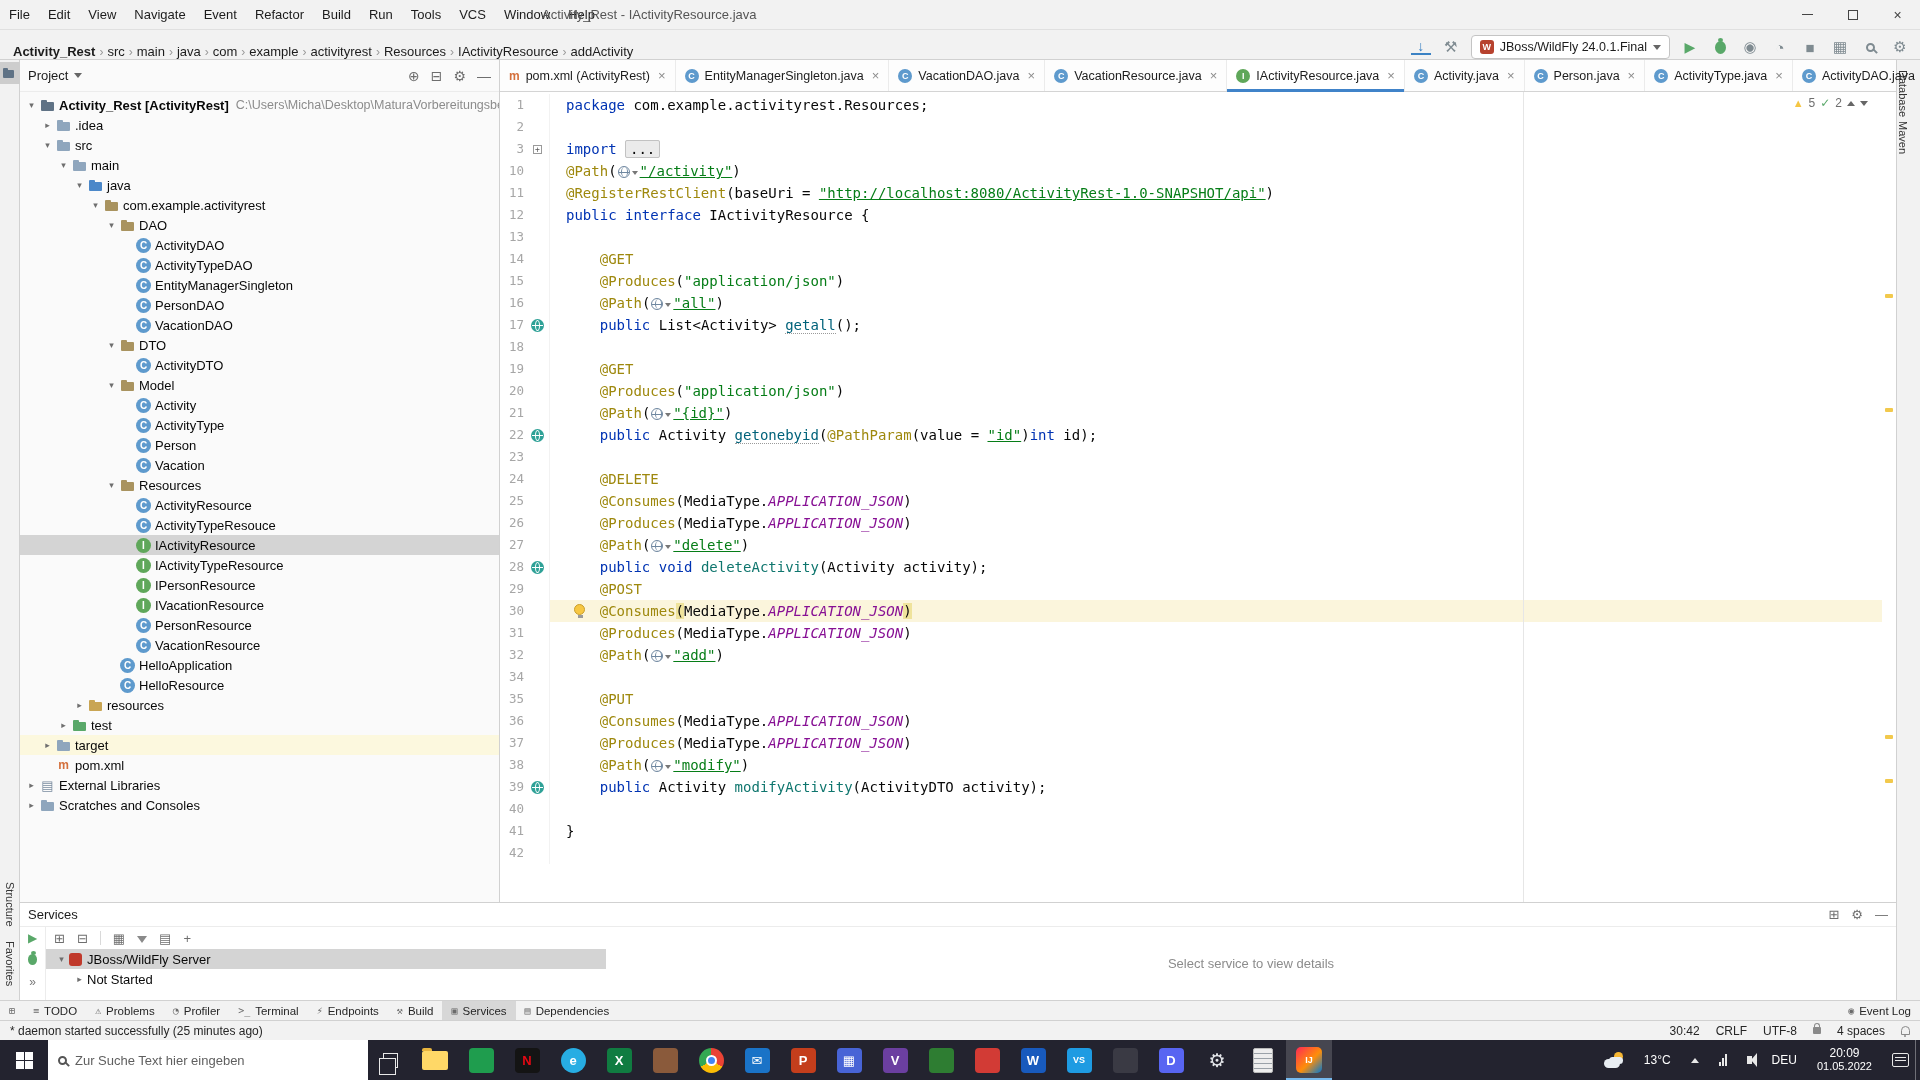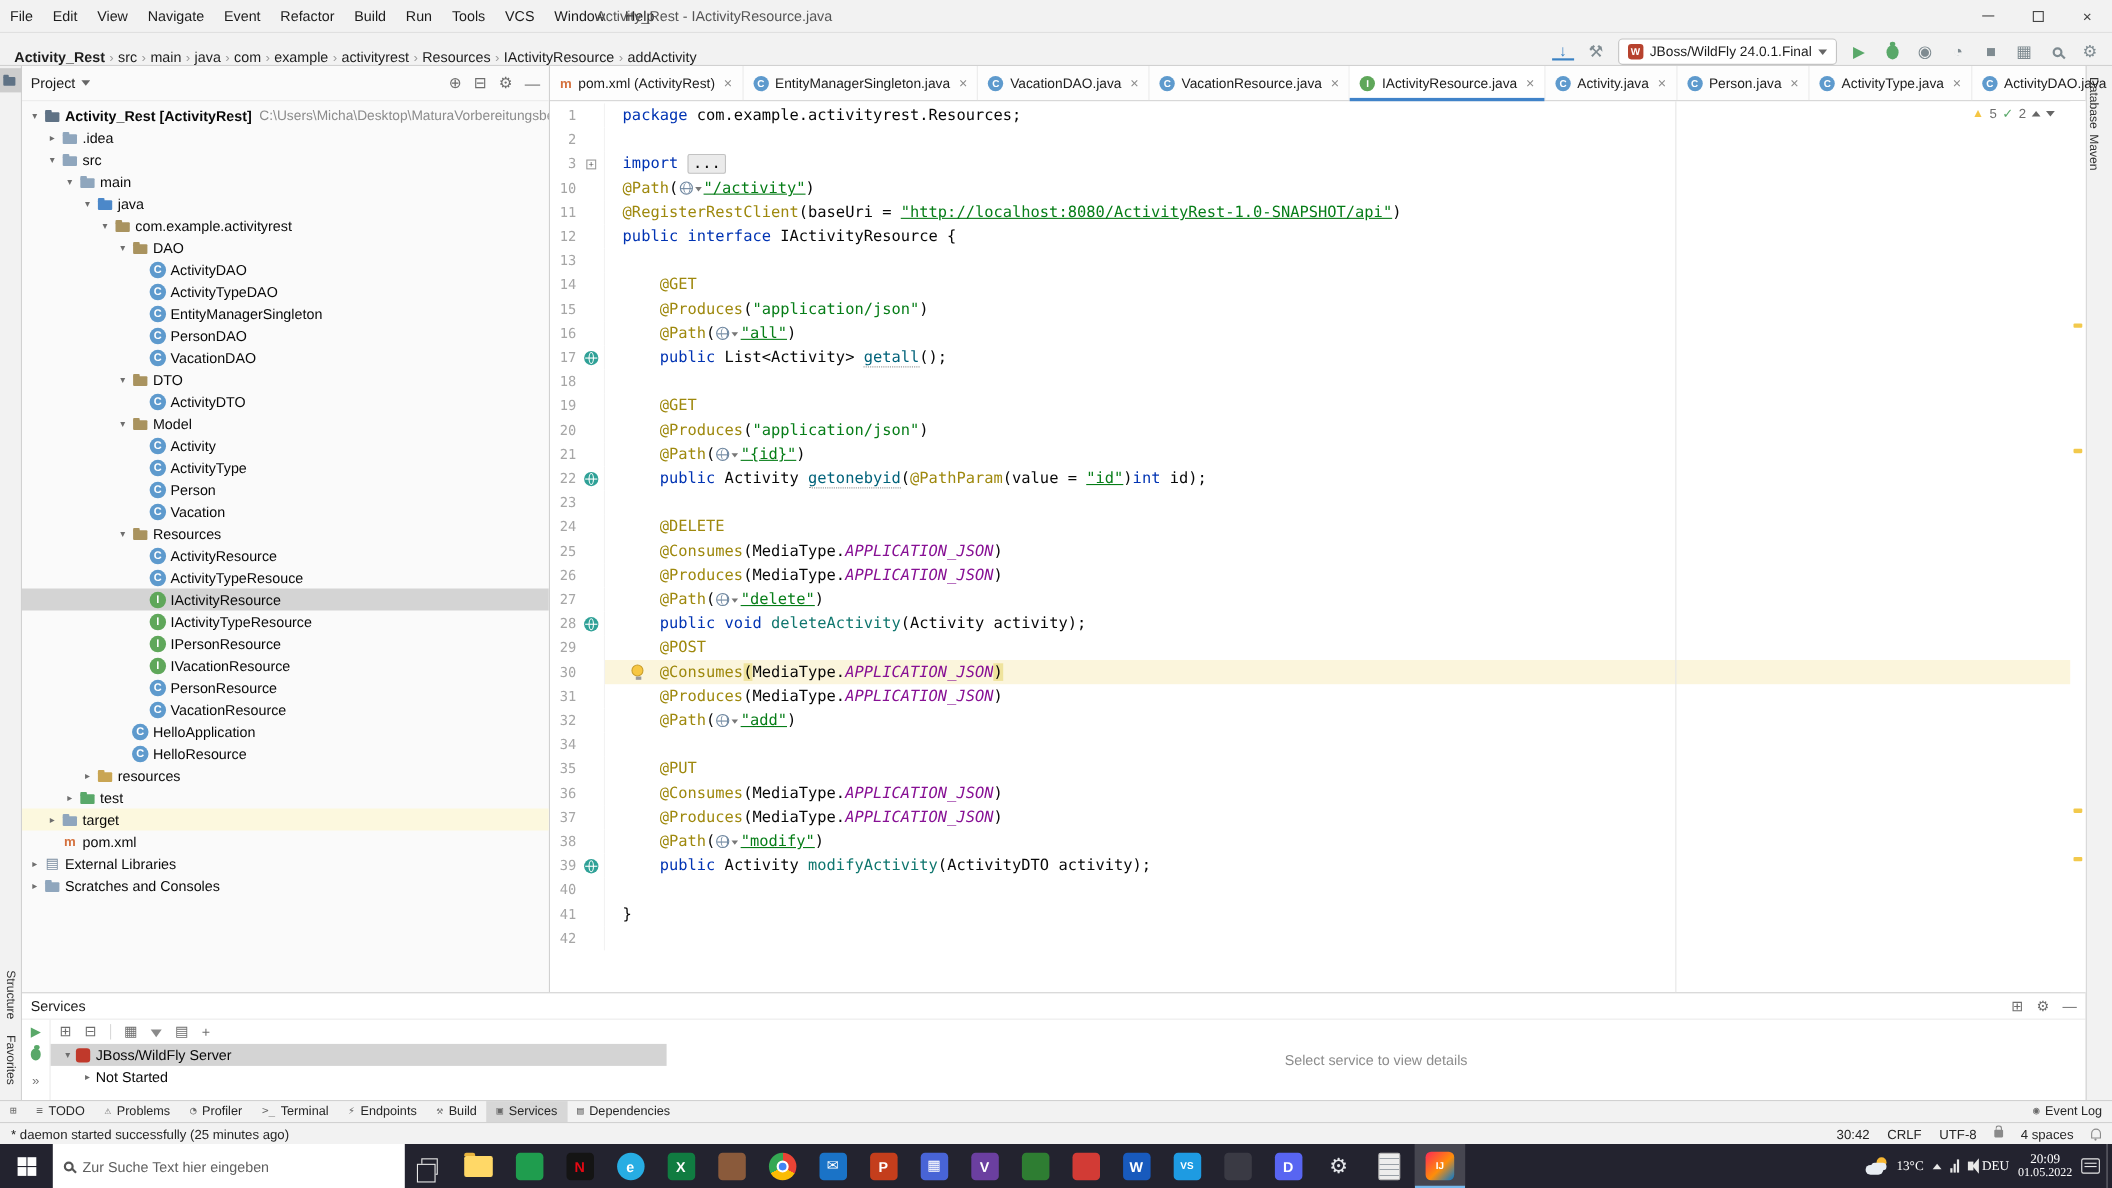--- a/index.html
+++ b/index.html
@@ -159,21 +159,21 @@
   .tb-slot.active{background:rgba(255,255,255,.16);box-shadow:inset 0 -2px 0 #76b9ed;}
   .app-sq{width:25px;height:25px;border-radius:4px;display:flex;align-items:center;justify-content:center;font-size:13px;font-weight:bold;}
   .app-circle{border-radius:50%;}
   .app-folder{width:26px;height:19px;background:#ffd867;border-radius:2px;position:relative;}
   .app-folder::before{content:"";position:absolute;left:0;top:-3px;width:10px;height:3px;background:#e9b53e;border-radius:2px 2px 0 0;}
   .app-chrome{width:25px;height:25px;border-radius:50%;background:conic-gradient(#ea4335 0 120deg,#fbbc05 0 240deg,#34a853 0 360deg);position:relative;}
   .app-chrome::after{content:"";position:absolute;inset:7px;background:#4285f4;border:2px solid #fff;border-radius:50%;}
   .app-idea{width:26px;height:26px;border-radius:5px;background:linear-gradient(135deg,#fe2857,#fe8e09 55%,#0078d4);display:flex;align-items:center;justify-content:center;color:#fff;font-size:9px;font-weight:bold;}
   .app-notepad{width:20px;height:25px;background:#ededed;border:1px solid #b9b9b9;border-radius:2px;background-image:repeating-linear-gradient(180deg,transparent 0 4px,#9aa1a8 4px 5px);}
   .app-glyph{font-size:19px;color:#e4e6ea;}
-  #tray{margin-left:auto;display:flex;align-items:center;gap:8px;padding-right:6px;font-family:Liberation Serif, serif;}
+  #tray{margin-left:auto;display:flex;align-items:center;gap:20px;padding-right:6px;}
   .wx{position:relative;width:20px;height:16px;}
   .wx::before{content:"";position:absolute;right:1px;top:0;width:9px;height:9px;border-radius:50%;background:#f7b733;}
   .wx::after{content:"";position:absolute;left:0;bottom:0;width:16px;height:9px;border-radius:6px;background:#e8edf2;box-shadow:4px -3px 0 -1px #e8edf2;}
   .traytxt{font-size:12px;color:#fff;}
   .bars{display:flex;align-items:flex-end;gap:1px;height:12px;}
   .bars i{width:2px;background:#e8e8e8;display:block;}
   .spk{width:5px;height:8px;background:#e8e8e8;position:relative;display:inline-block;}
   .spk::before{content:"";position:absolute;left:4px;top:-3px;border-top:7px solid transparent;border-bottom:7px solid transparent;border-right:6px solid #e8e8e8;}
   #clock{display:flex;flex-direction:column;align-items:center;line-height:13px;}
   #clock .t{font-size:12px;color:#fff;}

